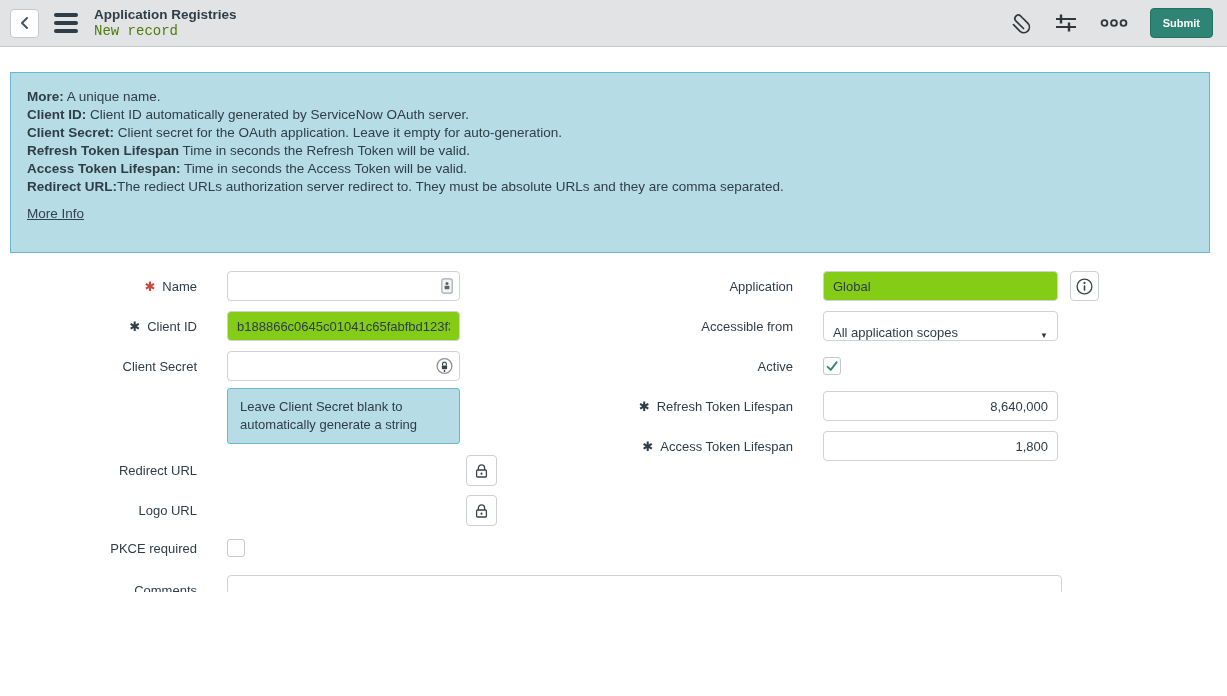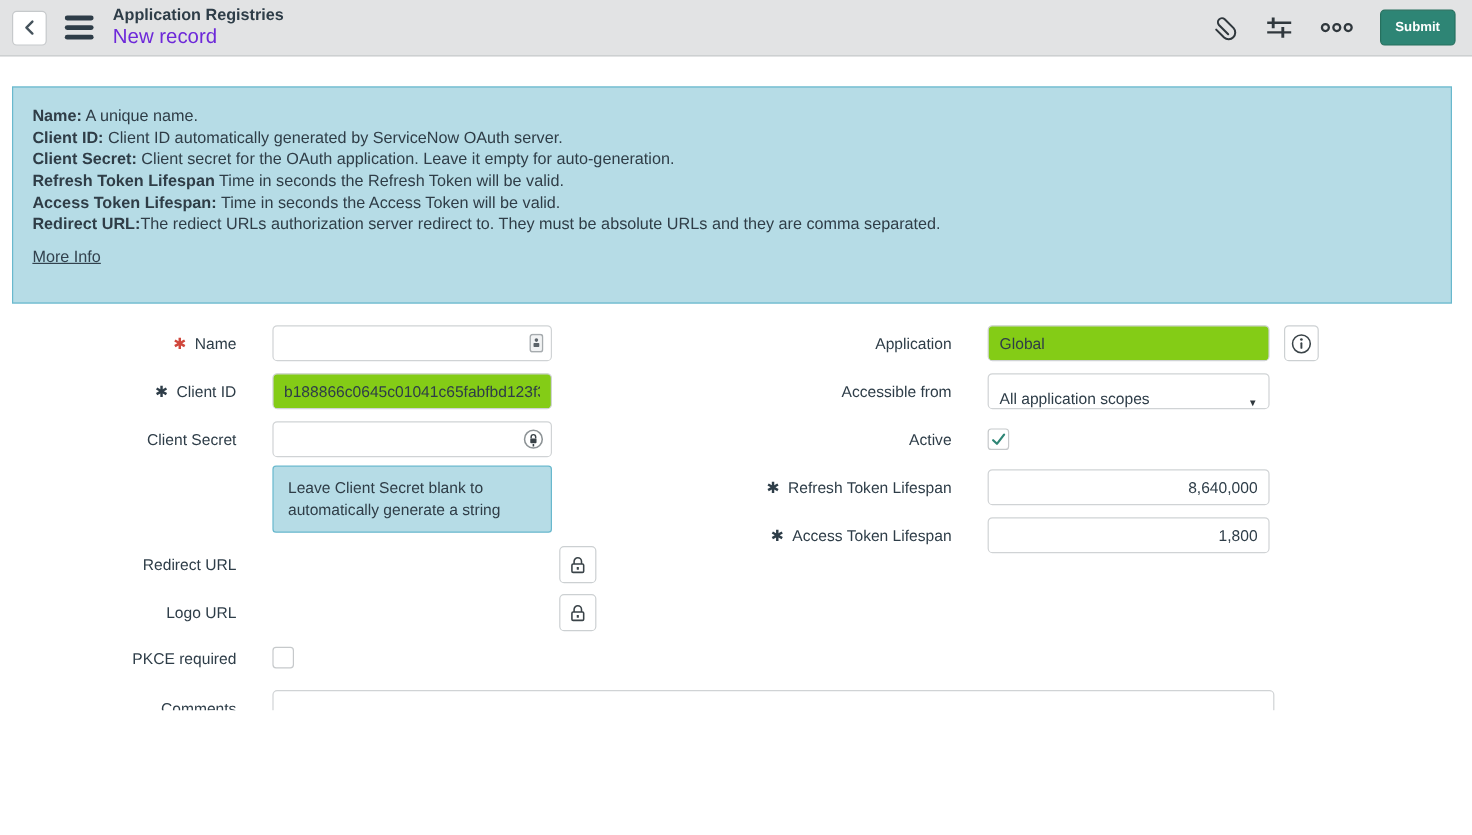--- a/index.html
+++ b/index.html
@@ -16,21 +16,21 @@
   }
   .back-btn {
     margin-left:10px; width:29px; height:29px; background:#ffffff;
     border:1px solid #c6c9cb; border-radius:4px;
     display:flex; align-items:center; justify-content:center; cursor:pointer;
   }
   .burger { margin-left:15px; display:flex; flex-direction:column; gap:4px; cursor:pointer; }
   .burger i { display:block; width:24px; height:4px; background:#2e3d48; border-radius:2px; }
   .titles { margin-left:16px; line-height:1.2; }
   .title { font-size:13.5px; font-weight:bold; color:#2e3d48; }
-  .subtitle { font-size:17px; color:#6d28d9; }
+  .subtitle { font-size:14px; color:#4d7c0f;font-family:Liberation Mono, monospace; }
   .hdr-right { margin-left:auto; display:flex; align-items:center; gap:22px; padding-right:14px; }
   .hdr-icon { display:flex; align-items:center; justify-content:center; cursor:pointer; }
   .btn-primary {
     background:#2e8575; border:1px solid #26705f; border-radius:4px;
     color:#ffffff; font-weight:bold; font-size:11px;
     padding:0 12px; height:30px; cursor:pointer;
     font-family:"Liberation Sans", sans-serif;
   }
   
   .infobox {
@@ -133,21 +133,21 @@
           <circle cx="4.5" cy="5" r="2.9" fill="none" stroke="#30383d" stroke-width="1.9"></circle>
           <circle cx="14" cy="5" r="2.9" fill="none" stroke="#30383d" stroke-width="1.9"></circle>
           <circle cx="23.5" cy="5" r="2.9" fill="none" stroke="#30383d" stroke-width="1.9"></circle>
         </svg>
       </span>
       <button class="btn-primary">Submit</button>
     </div>
   </div>
 
   <div class="infobox">
-    <div class="info-line"><span class="b">Name:</span><span> A unique name.</span></div>
+    <div class="info-line"><span class="b">More:</span><span> A unique name.</span></div>
     <div class="info-line"><span class="b">Client ID:</span><span> Client ID automatically generated by ServiceNow OAuth server.</span></div>
     <div class="info-line"><span class="b">Client Secret:</span><span> Client secret for the OAuth application. Leave it empty for auto-generation.</span></div>
     <div class="info-line"><span class="b">Refresh Token Lifespan</span><span> Time in seconds the Refresh Token will be valid.</span></div>
     <div class="info-line"><span class="b">Access Token Lifespan:</span><span> Time in seconds the Access Token will be valid.</span></div>
     <div class="info-line"><span class="b">Redirect URL:</span><span>The rediect URLs authorization server redirect to. They must be absolute URLs and they are comma separated.</span></div>
     <a class="more-info">More Info</a>
   </div>
 
   <div class="row" style="top:271px;">
     <div class="lbl lbl-l">

